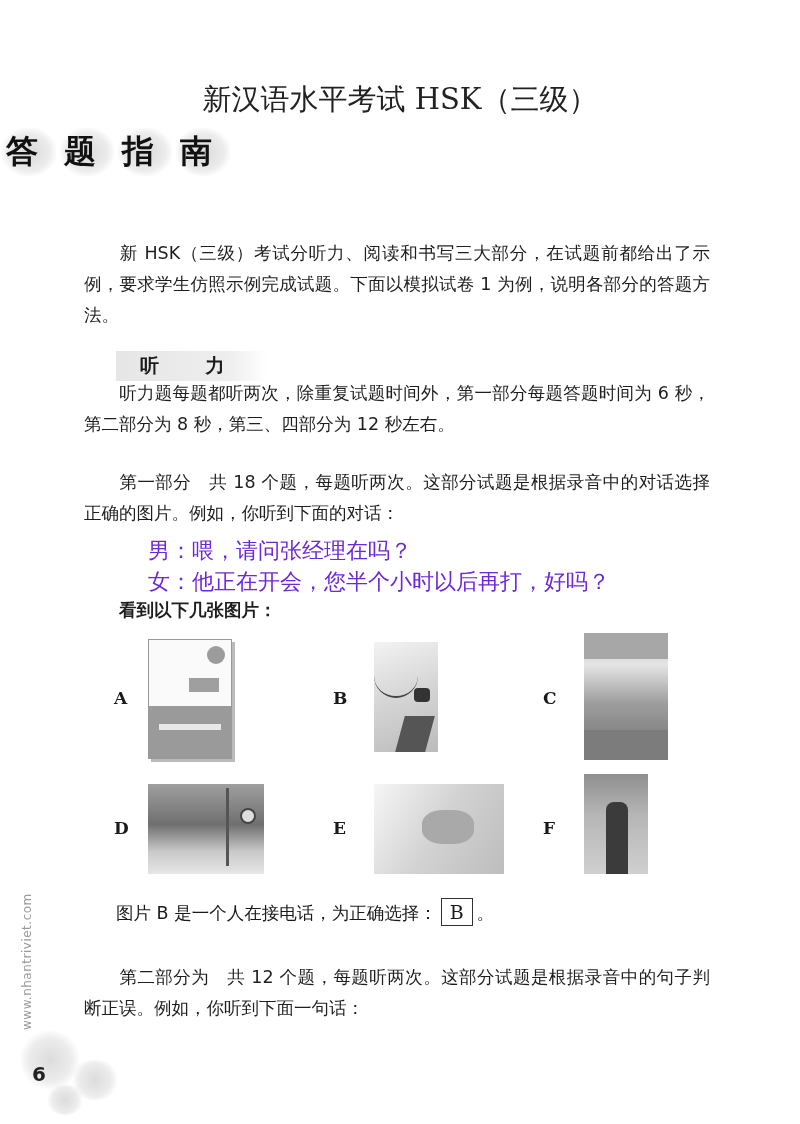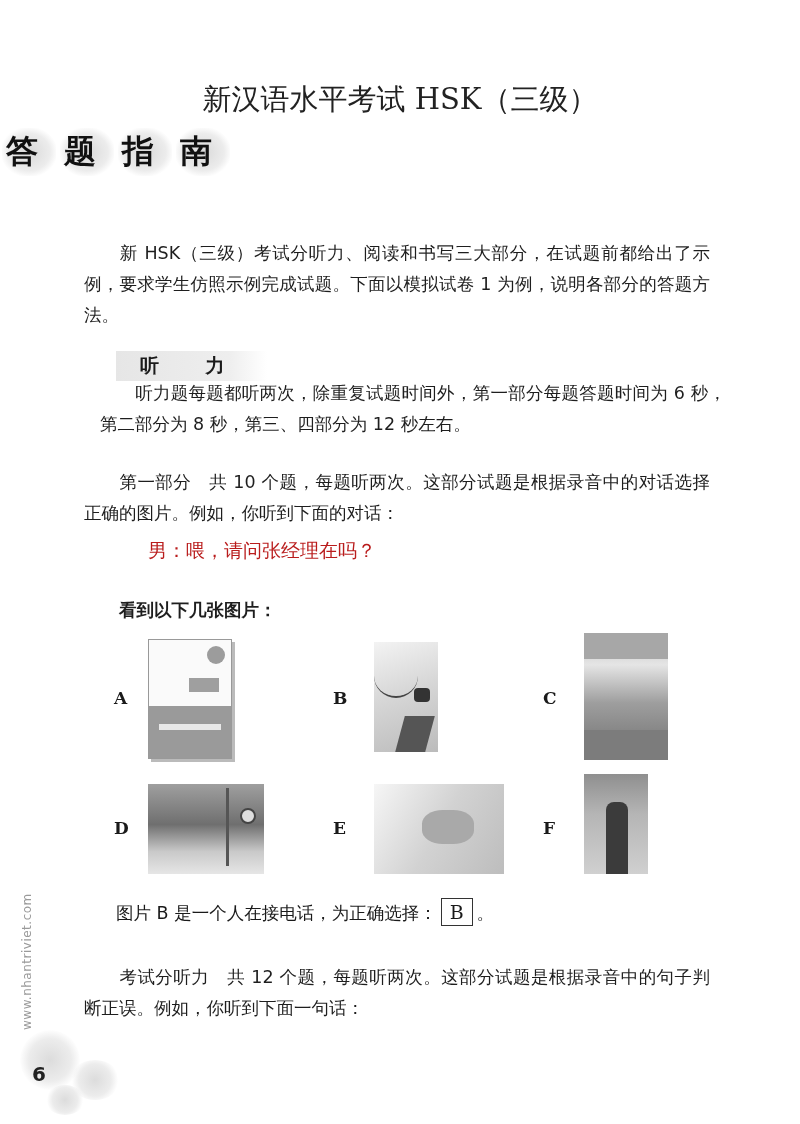--- a/index.html
+++ b/index.html
@@ -37,22 +37,22 @@
     .section-head {
       position: absolute; left: 86px; top: 351px;
       font-size: 19px; font-weight: bold; letter-spacing: 20px;
       padding: 2px 22px 2px 24px;
       background: linear-gradient(to right, #e6e6e6 0%, #eeeeee 75%, rgba(255,255,255,0) 100%);
       font-family: "DejaVu Sans", "Liberation Sans", sans-serif;
       margin-left: 30px;
     }
 
     .dialog {
-      position: absolute; left: 148px; font-size: 19px; line-height: 31px;
-      font-family: Liberation Serif, serif; color: #b91c1c;
+      position: absolute; left: 148px; font-size: 22px; line-height: 31px;
+      font-family: Liberation Serif, serif; color: #6d28d9;
     }
 
     .opt-label {
       position: absolute; font-size: 17px; font-weight: bold;
       font-family: "DejaVu Serif", "Liberation Serif", serif;
     }
     .pic { position: absolute; background: #ccc; overflow: hidden; }
 
     
     .pic-a { left: 148px; top: 639px; width: 82px; height: 118px; background: #fafafa;
@@ -122,29 +122,30 @@
   <div class="subtitle">
     <span>答</span><span>题</span><span>指</span><span>南</span>
   </div>
 
   <div class="para" style="top:238px;">
     <span class="indent"></span><span>新 HSK（三级）考试分听力、阅读和书写三大部分，在试题前都给出了示例，要求学生仿照示例完成试题。下面以模拟试卷 1 为例，说明各部分的答题方法。</span>
   </div>
 
   <div class="section-head">听 力</div>
 
-  <div class="para" style="top:378px;margin-left:16px;">
+  <div class="para" style="top:378px;">
     <span class="indent"></span><span>听力题每题都听两次，除重复试题时间外，第一部分每题答题时间为 6 秒，第二部分为 8 秒，第三、四部分为 12 秒左右。</span>
   </div>
 
   <div class="para" style="top:467px;">
-    <span class="indent"></span><span class="bold">第一部分</span>&nbsp;&nbsp;&nbsp;<span>共 10 个题，每题听两次。这部分试题是根据录音中的对话选择正确的图片。例如，你听到下面的对话：</span>
+    <span class="indent"></span><span class="bold">第一部分</span>&nbsp;&nbsp;&nbsp;<span>共 18 个题，每题听两次。这部分试题是根据录音中的对话选择正确的图片。例如，你听到下面的对话：</span>
   </div>
 
   <div class="dialog" style="top:535px;">男：喂，请问张经理在吗？</div>
+  <div class="dialog" style="top:566px;">女：他正在开会，您半个小时以后再打，好吗？</div>
 
   <div class="para" style="top:595px; left:119px; width:400px;font-weight:bold;">看到以下几张图片：</div>
 
   <div class="opt-label" style="left:114px; top:688px;">A</div>
   <div class="pic pic-a">
     <div class="cover-bottom"></div>
       <div class="stripe"></div>
       <div class="seal"></div>
       <div class="word"></div>
   </div>
@@ -176,21 +177,21 @@
   <div class="opt-label" style="left:543px; top:818px;">F</div>
   <div class="pic pic-f">
     <div class="person"></div>
   </div>
 
   <div class="answer-line">
     <span>图片 B 是一个人在接电话，为正确选择：</span><span class="answer-box">B</span><span>。</span>
   </div>
 
   <div class="para" style="top:962px;">
-    <span class="indent"></span><span class="bold">考试分听力</span>&nbsp;&nbsp;&nbsp;<span>共 12 个题，每题听两次。这部分试题是根据录音中的句子判断正误。例如，你听到下面一句话：</span>
+    <span class="indent"></span><span class="bold">第二部分为</span>&nbsp;&nbsp;&nbsp;<span>共 12 个题，每题听两次。这部分试题是根据录音中的句子判断正误。例如，你听到下面一句话：</span>
   </div>
 
   <div class="blot" style="left:20px; top:1030px; width:60px; height:60px;"></div>
   <div class="blot" style="left:70px; top:1060px; width:50px; height:40px;"></div>
   <div class="blot" style="left:45px; top:1085px; width:40px; height:30px;"></div>
 
   <div class="watermark">www.nhantriviet.com</div>
   <div class="page-number">6</div>
 
 </div>

